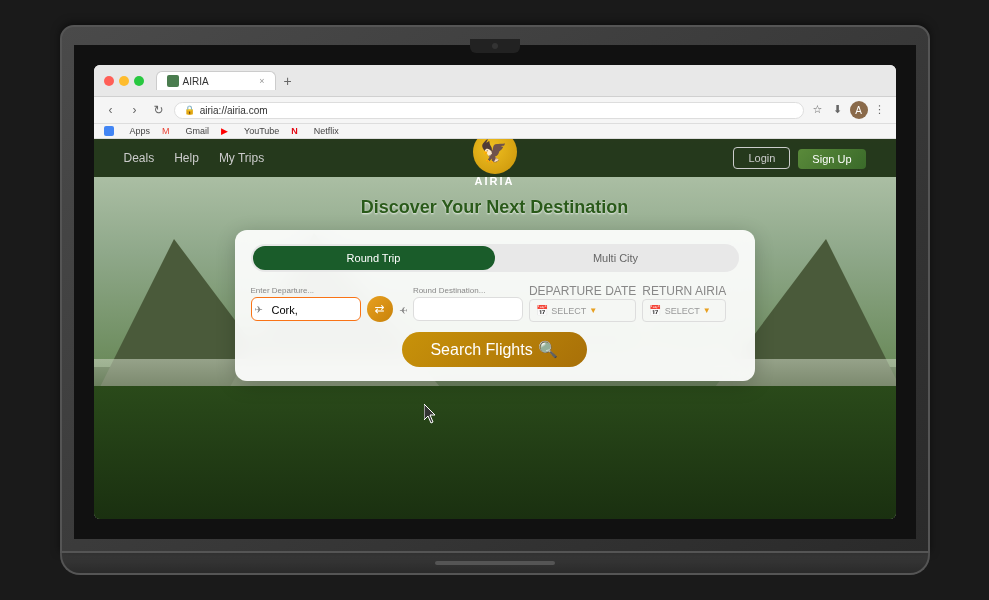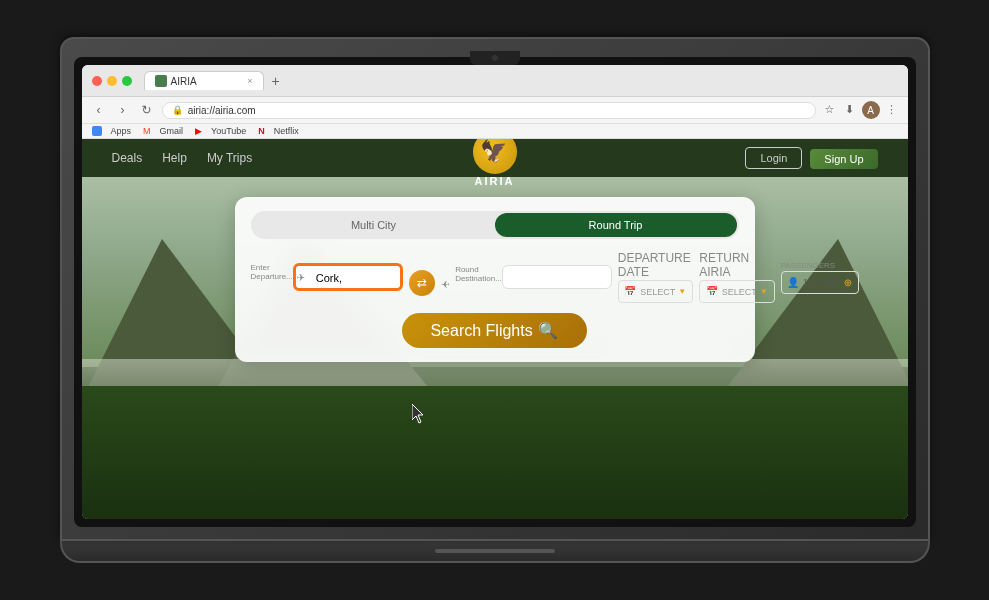--- a/index.html
+++ b/index.html
@@ -23,22 +23,22 @@
       background: linear-gradient(145deg, #4a4a4a, #2a2a2a);
       border-radius: 14px 14px 0 0;
       padding: 12px;
       border: 2px solid #555;
       box-shadow: 0 -2px 8px rgba(0,0,0,0.5);
       position: relative;
     }
 
     .laptop-screen-bezel {
       background: #111;
-      border-radius: 8px;
-      padding: 8px;
+      border-radius: 0;
+      padding: 20px;
       position: relative;
     }
 
     .laptop-camera {
       width: 50px;
       height: 14px;
       background: #222;
       border-radius: 0 0 6px 6px;
       margin: 0 auto -8px;
       position: relative;
@@ -208,21 +208,21 @@
       align-items: center;
       gap: 12px;
       border-bottom: 1px solid #ddd;
       font-size: 9px;
       color: #444;
     }
 
     .bookmark-item {
       display: flex;
       align-items: center;
-      gap: 9px;
+      gap: 16px;
       cursor: pointer;
     }
 
     .bookmark-icon {
       width: 10px;
       height: 10px;
       border-radius: 2px;
     }
 
     
@@ -451,33 +451,34 @@
 
     .field-label {
       font-size: 8px;
       color: #888;
       margin-bottom: 2px;
     }
 
     .depart-field {
       position: relative;
       display: flex;
+      flex-direction: column;
     }
 
     .plane-icon-left {
       position: absolute;
       left: 4px;
       top: 50%;
       transform: translateY(-50%);
       font-size: 10px;
       color: #888;
     }
 
     .input-field {
-      border: 3px solid #f97316;
+      border: 1px solid #f97316;
       border-radius: 6px;
       padding: 6px 8px 4px 20px;
       font-size: 11px;
       width: 110px;
       outline: none;
       background: #fff;
     }
 
     .dest-field {
       border: 1px solid #ddd;
@@ -690,26 +691,27 @@
               <div class="logo-circle"></div>
               <span class="logo-text">AIRIA</span>
             </div>
             <div class="nav-actions">
               <button class="btn-login">Login</button>
               <button class="btn-signup">Sign Up</button>
             </div>
           </nav>
 
           <div class="search-section">
+            <h1 class="search-title">Discover Your Next Destination</h1>
 
             <div class="search-card">
 
               <div class="trip-tabs">
+                <button class="trip-tab active">Round Trip</button>
                 <button class="trip-tab">Multi City</button>
-                <button class="trip-tab active">Round Trip</button>
               </div>
 
               <div class="search-form">
 
                 <div class="depart-field">
                   <span class="field-label">Enter Departure...</span>
                   <div style="position:relative;display:flex;align-items:center;">
                     <span class="plane-icon-left">✈</span>
                     <input class="input-field" type="text" value="Cork," style="">
                   </div>
@@ -737,29 +739,20 @@
 
                 <div class="date-field">
                   <span class="date-sub">RETURN AIRIA</span>
                   <div class="date-value">
                     <span class="date-icon">📅</span>
                     <span>SELECT</span>
                     <span style="color:#e8a020;font-size:8px;">▼</span>
                   </div>
                 </div>
 
-                <div class="passengers-field">
-                  <span class="passengers-sub">PASSENGERS</span>
-                  <div class="passengers-value">
-                    <span class="passengers-icon">👤</span>
-                    <span>1</span>
-                    <span>1 Adult</span>
-                    <span class="plus-icon">⊕</span>
-                  </div>
-                </div>
               </div>
 
               <div class="search-btn-row">
                 <button class="search-btn">
                   <span>Search Flights</span>
                   <span>🔍</span>
                 </button>
               </div>
             </div>
           </div>

